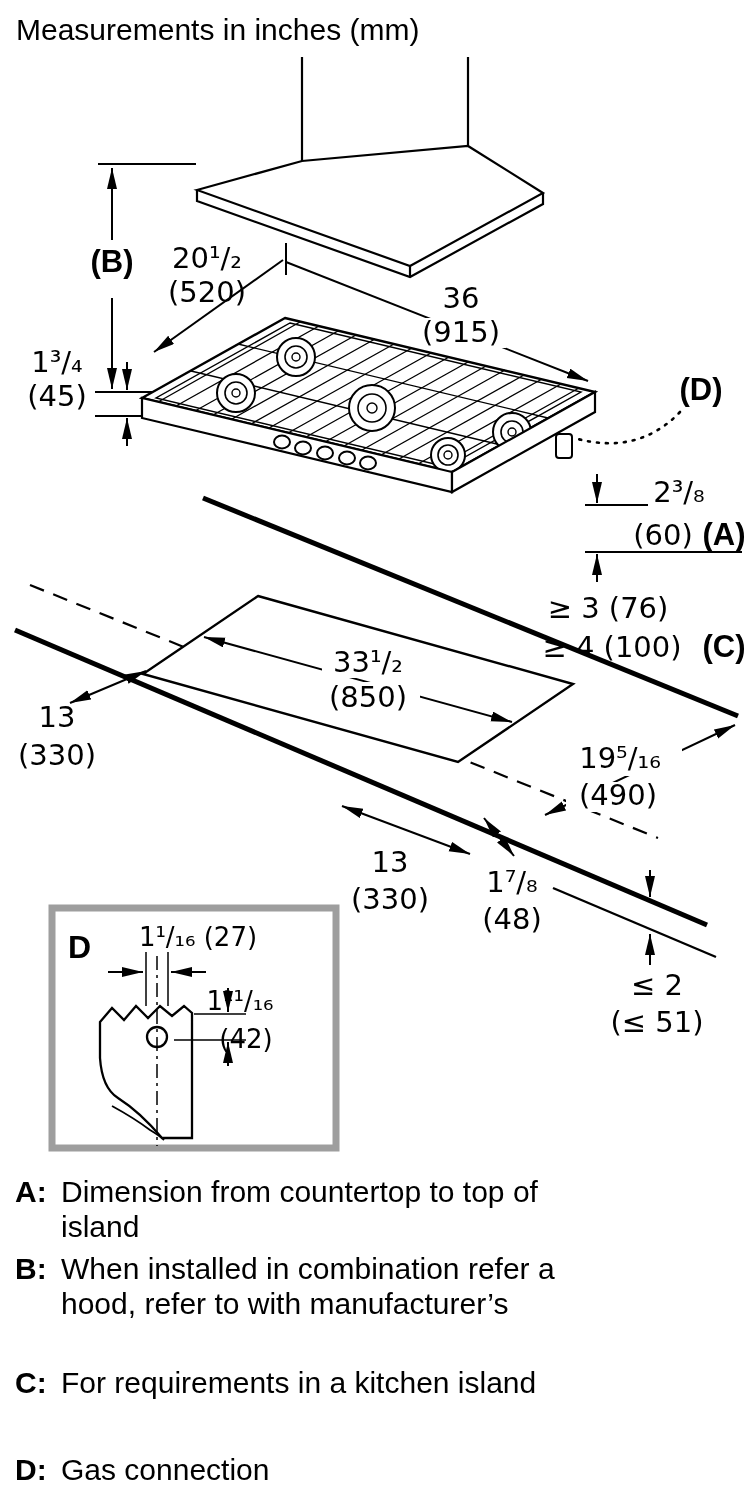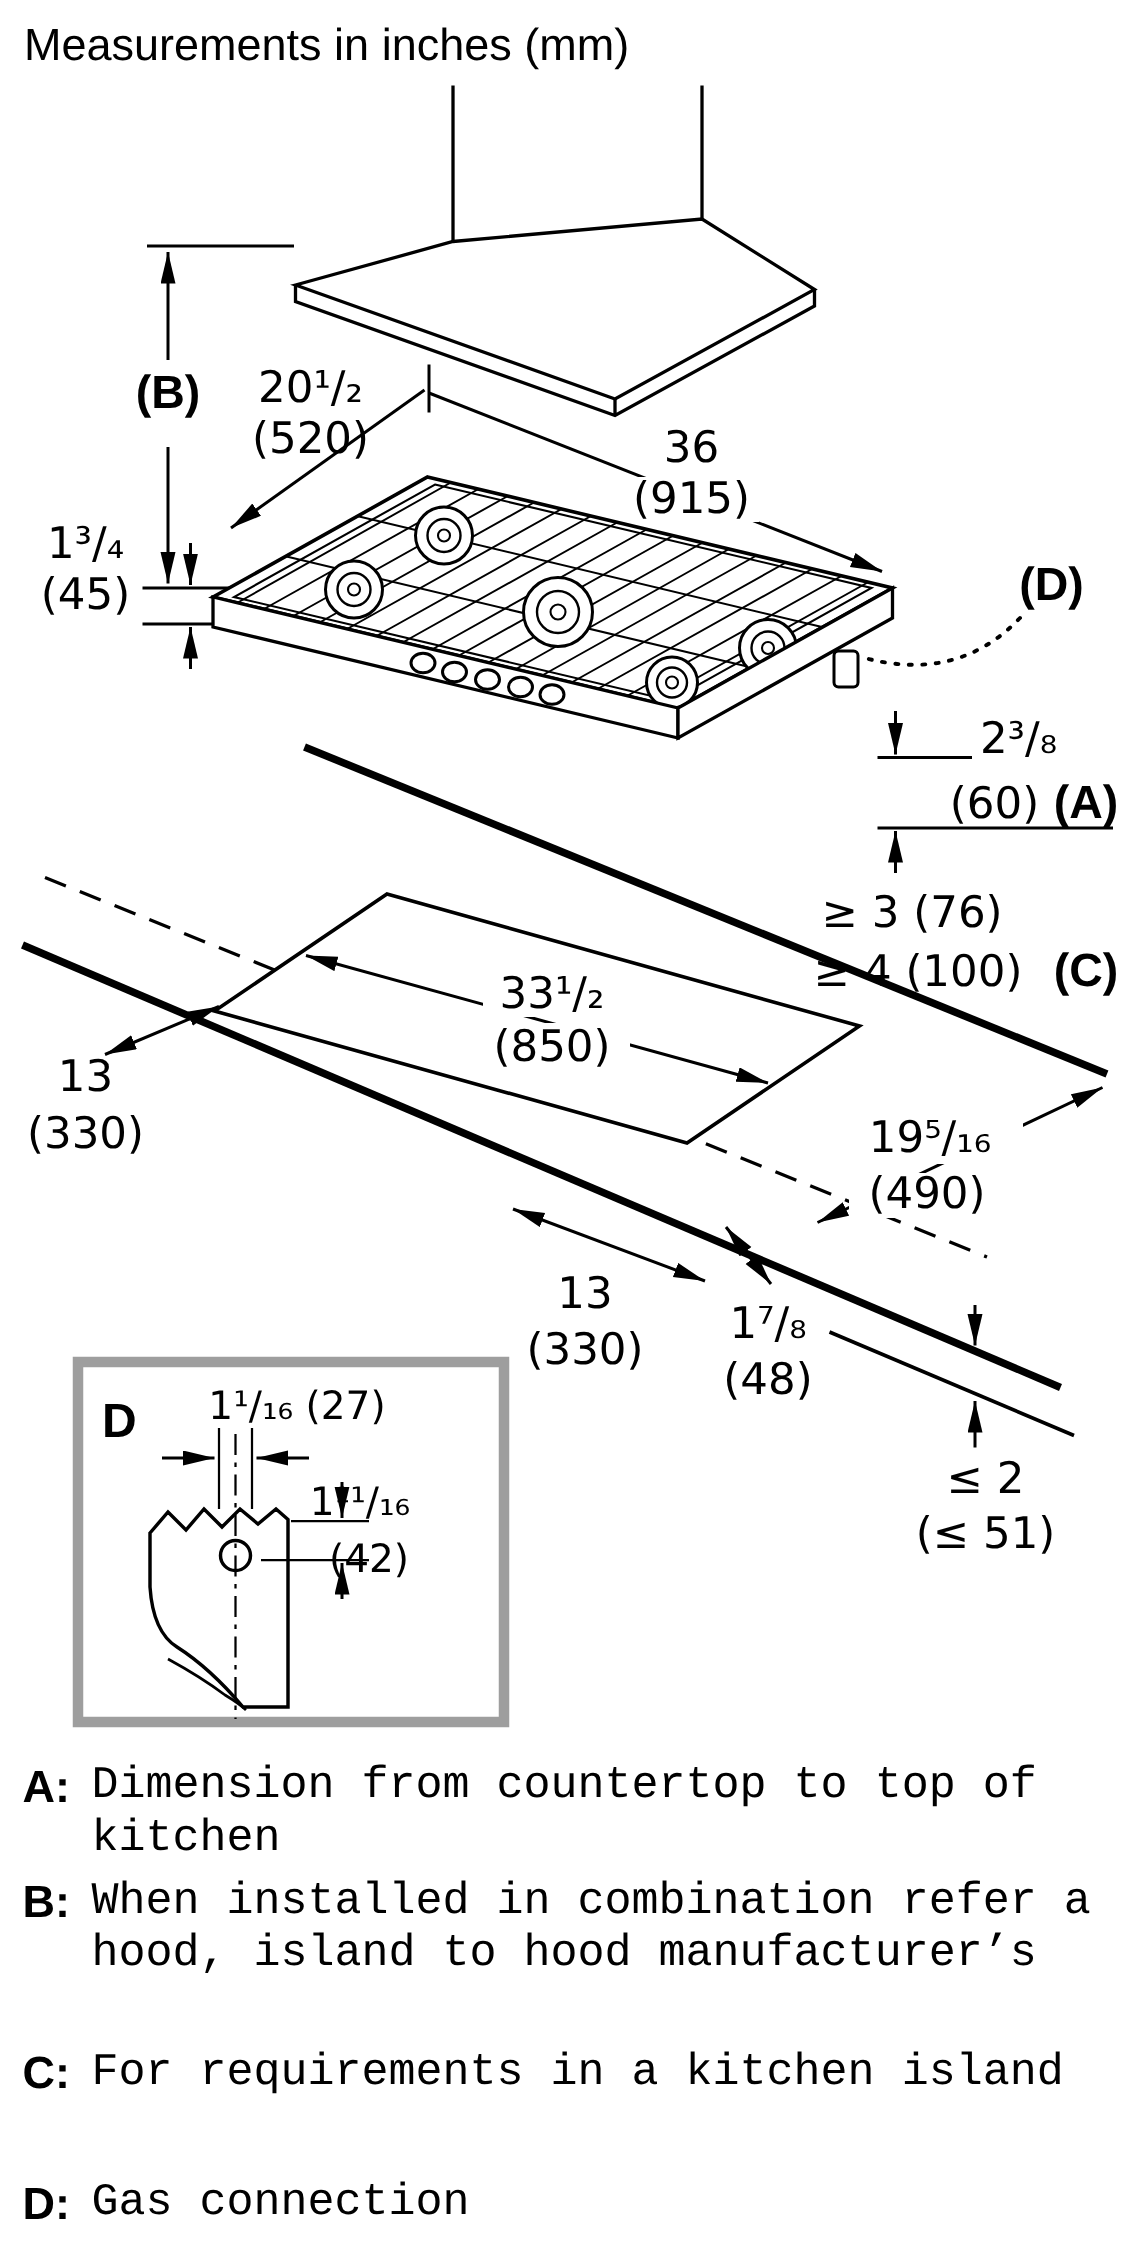--- a/index.html
+++ b/index.html
@@ -15,21 +15,21 @@
   .dim{font:29px "DejaVu Sans","Liberation Sans",sans-serif;text-anchor:middle;fill:#000;}
   .dims{font:26px "DejaVu Sans","Liberation Sans",sans-serif;text-anchor:middle;fill:#000;}
   .lbl{font:700 31px "Liberation Sans",sans-serif;text-anchor:middle;fill:#000;}
   .lbls{font:700 32px "Liberation Sans",sans-serif;fill:#000;}
   .bgr{fill:#ffffff;stroke:none;}
   .legend{padding:14px 16px 0 15px;font-size:30px;line-height:1.17;}
   .legend-item{display:flex;margin-bottom:7px;}
   .legend-key{font-weight:700;flex:0 0 46px;}
   .gap-lg{margin-top:44px;}
   .gap-xl{margin-top:52px;}
-  .legend-line{white-space:nowrap;font-family:Liberation Mono, monospace;}
+  .legend-line{white-space:nowrap;}
 </style>
 </head>
 <body>
 
 <svg width="750" height="1160" viewBox="0 0 750 1160">
   <defs>
     <marker id="ah" markerUnits="userSpaceOnUse" markerWidth="22" markerHeight="12" refX="21" refY="5" orient="auto-start-reverse">
       <path d="M0,0 L21,5 L0,10 Z" fill="#000"></path>
     </marker>
   </defs>
@@ -204,28 +204,28 @@
     <text class="dims" x="240" y="1010" text-anchor="start">1¹¹/₁₆</text>
     <text class="dims" x="246" y="1048" text-anchor="start">(42)</text>
   </g>
 </svg>
 
 <div class="legend">
   <div class="legend-item">
     <div class="legend-key">A:</div>
     <div class="legend-body">
       <div class="legend-line">Dimension from countertop to top of</div>
-      <div class="legend-line">kitchen</div>
+      <div class="legend-line">island</div>
     </div>
   </div>
   <div class="legend-item">
     <div class="legend-key">B:</div>
     <div class="legend-body">
       <div class="legend-line">When installed in combination refer a</div>
-      <div class="legend-line">hood, island to hood manufacturer’s</div>
+      <div class="legend-line">hood, refer to with manufacturer’s</div>
     </div>
   </div>
   <div class="legend-item gap-lg">
     <div class="legend-key">C:</div>
     <div class="legend-body">
       <div class="legend-line">For requirements in a kitchen island</div>
     </div>
   </div>
   <div class="legend-item gap-xl">
     <div class="legend-key">D:</div>

